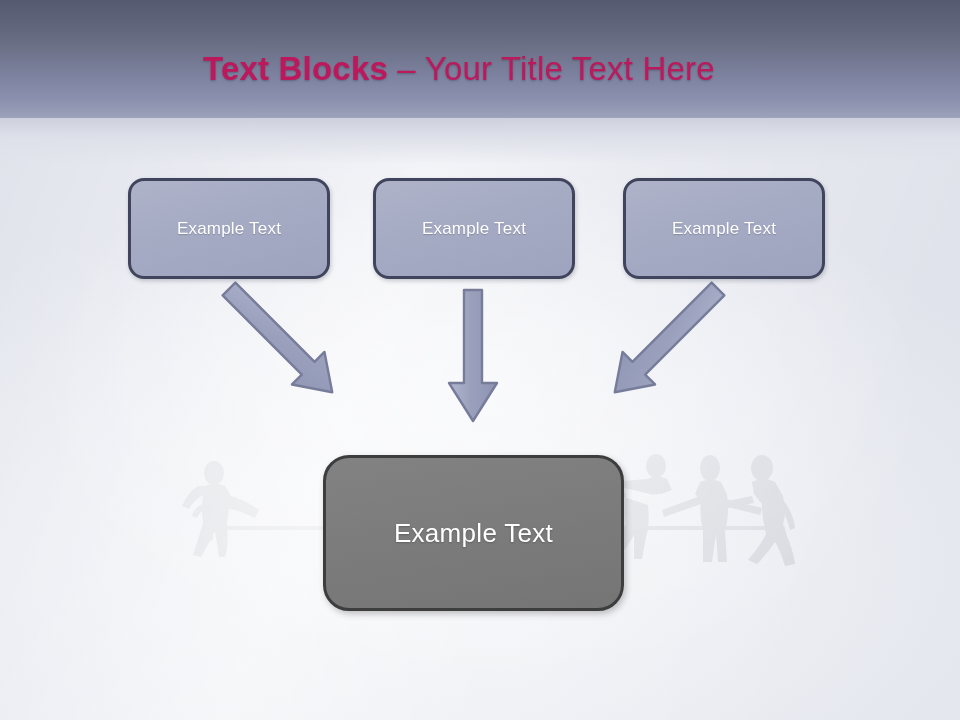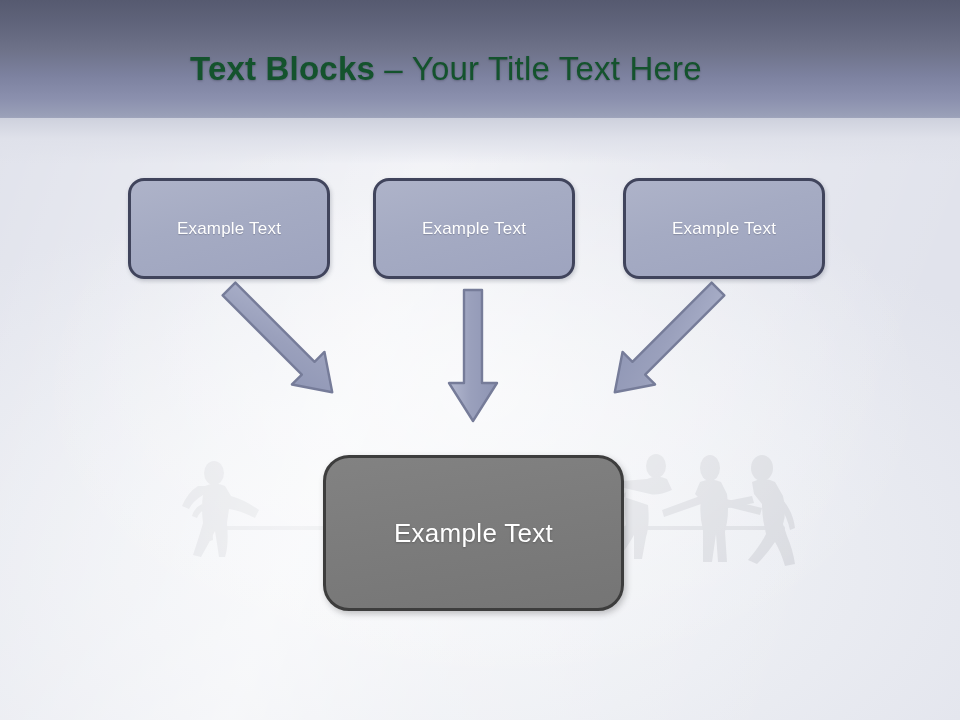--- a/index.html
+++ b/index.html
@@ -66,24 +66,24 @@
     width: 960px; height: 46px;
     background: linear-gradient(180deg,
       rgba(206,209,221,1) 0%,
       rgba(223,225,234,1) 45%,
       rgba(232,234,240,0) 100%);
     pointer-events: none;
   }
 
   .slide-title {
     position: absolute;
-    left: 190px;
+    left: 203px;
     top: 50px;
     font-size: 33px;
-    color: #14532d;
+    color: #be185d;
     letter-spacing: 0.2px;
     white-space: nowrap;
     text-shadow: 0 1px 2px rgba(40,42,58,0.35);
   }
   .slide-title .t-bold { font-weight: bold; }
   .slide-title .t-light { font-weight: normal; }
 
   
   .silhouettes {
     position: absolute;

